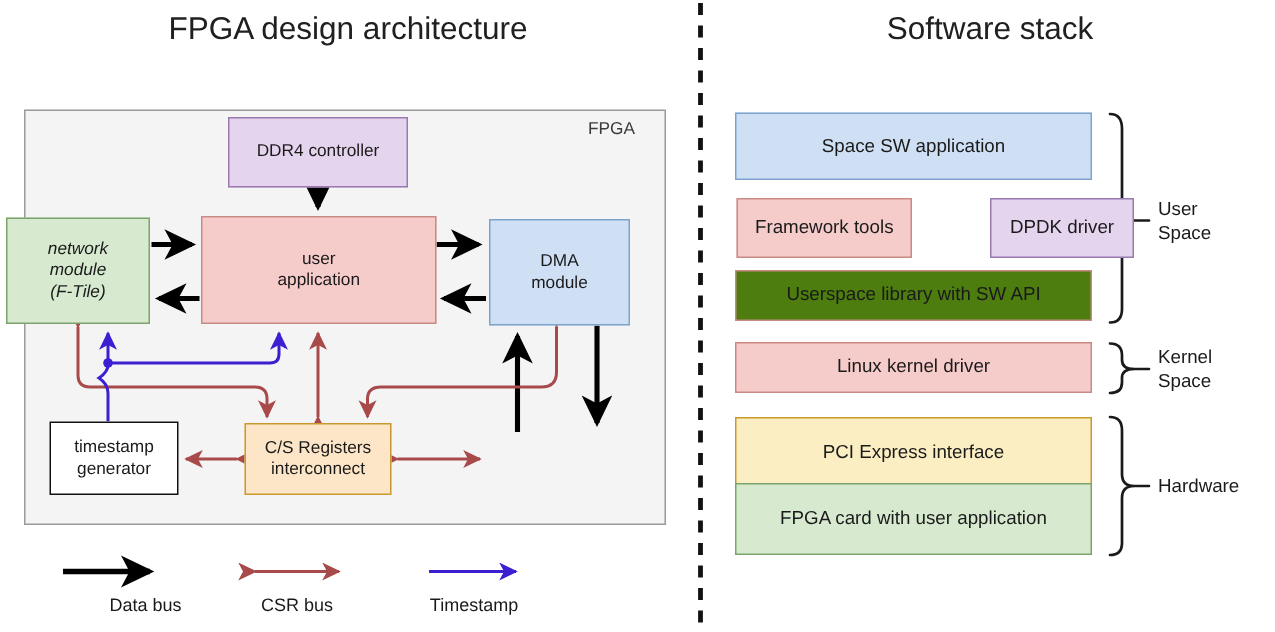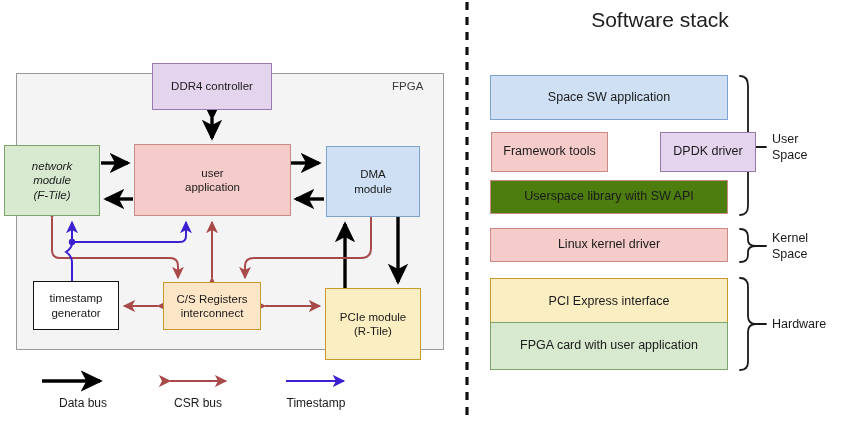--- a/index.html
+++ b/index.html
@@ -15,20 +15,21 @@
   .fpga-tag{font-size:11.5px;color:#3a3a3a;}
   .legend-lbl{font-size:12px;text-align:center;white-space:nowrap;}
   .brace-lbl{font-size:12.5px;line-height:1.25;text-align:left;color:#1a1a1a;}
   svg{position:absolute;left:0;top:0;overflow:visible;}
 </style>
 </head>
 <body>
 
 <div id="root">
 
+  <div class="abs title" style="left:20px;top:8px;width:424px;">FPGA design architecture</div>
   <div class="abs title" style="left:490px;top:8px;width:340px;">Software stack</div>
 
   <div class="abs fpga-frame" style="left:16px;top:73px;width:428px;height:277px;"></div>
   <div class="abs fpga-tag" style="left:392px;top:80px;">FPGA</div>
 
   <svg width="850" height="421">
     <defs>
       <marker id="ahK" markerWidth="7" markerHeight="7" refX="5.4" refY="3" orient="auto" markerUnits="strokeWidth">
         <path d="M0,0 L6.2,3 L0,6 L1.6,3 Z" fill="#000000"></path>
       </marker>
@@ -85,21 +86,21 @@
       <path d="M740,229 Q748,229 748,237 L748,240 Q748,246 756,246 Q748,246 748,252 L748,255 Q748,262 740,262"></path>
       <path d="M740,278 Q748,278 748,287 L748,316 Q748,324 756,324 Q748,324 748,332 L748,362 Q748,370 740,370"></path>
       <line x1="756" y1="147" x2="766" y2="147"></line>
       <line x1="756" y1="246" x2="766" y2="246"></line>
       <line x1="756" y1="324" x2="766" y2="324"></line>
     </g>
 
     <line x1="467" y1="2" x2="467" y2="419" stroke="#111111" stroke-width="3.2" stroke-dasharray="8 7"></line>
   </svg>
 
-  <div class="abs box" style="left:152px;top:63px;width:120px;height:47px;background:#e5d4ee;border-color:#9a78b0;">
+  <div class="abs box" style="left:152px;top:78px;width:120px;height:47px;background:#e5d4ee;border-color:#9a78b0;">
     <span class="lbl">DDR4 controller</span>
   </div>
 
   <div class="abs box" style="left:4px;top:145px;width:96px;height:71px;background:#d7ead0;border-color:#7ba36b;font-style:italic;">
     <span class="lbl">
       <span>network</span><br>
       <span>module</span><br>
       <span>(F-Tile)</span>
     </span>
   </div>
@@ -125,28 +126,22 @@
     </span>
   </div>
 
   <div class="abs box" style="left:163px;top:282px;width:98px;height:48px;background:#fde6c8;border-color:#c9992e;">
     <span class="lbl">
       <span>C/S Registers</span><br>
       <span>interconnect</span>
     </span>
   </div>
 
-  <div class="abs box" style="left:325px;top:288px;width:96px;height:72px;background:#fbeec2;border-color:#c9992e;">
-    <span class="lbl">
-      <span>PCIe module</span><br>
-      <span>(R-Tile)</span>
-    </span>
-  </div>
 
-  <div class="abs legend-lbl" style="left:33px;top:396px;width:100px;">Data bus</div>
+  <div class="abs legend-lbl" style="left:21px;top:396px;width:100px;text-align:right;">Data bus</div>
   <div class="abs legend-lbl" style="left:148px;top:396px;width:100px;">CSR bus</div>
   <div class="abs legend-lbl" style="left:264px;top:396px;width:104px;">Timestamp</div>
 
   <div class="abs box" style="left:490px;top:75px;width:238px;height:45px;background:#cfe0f5;border-color:#7da3cc;font-size:12.5px;">
     <span class="lbl">Space SW application</span>
   </div>
 
   <div class="abs box" style="left:491px;top:132px;width:117px;height:40px;background:#f6ccca;border-color:#c98a86;font-size:12.5px;">
     <span class="lbl">Framework tools</span>
   </div>

